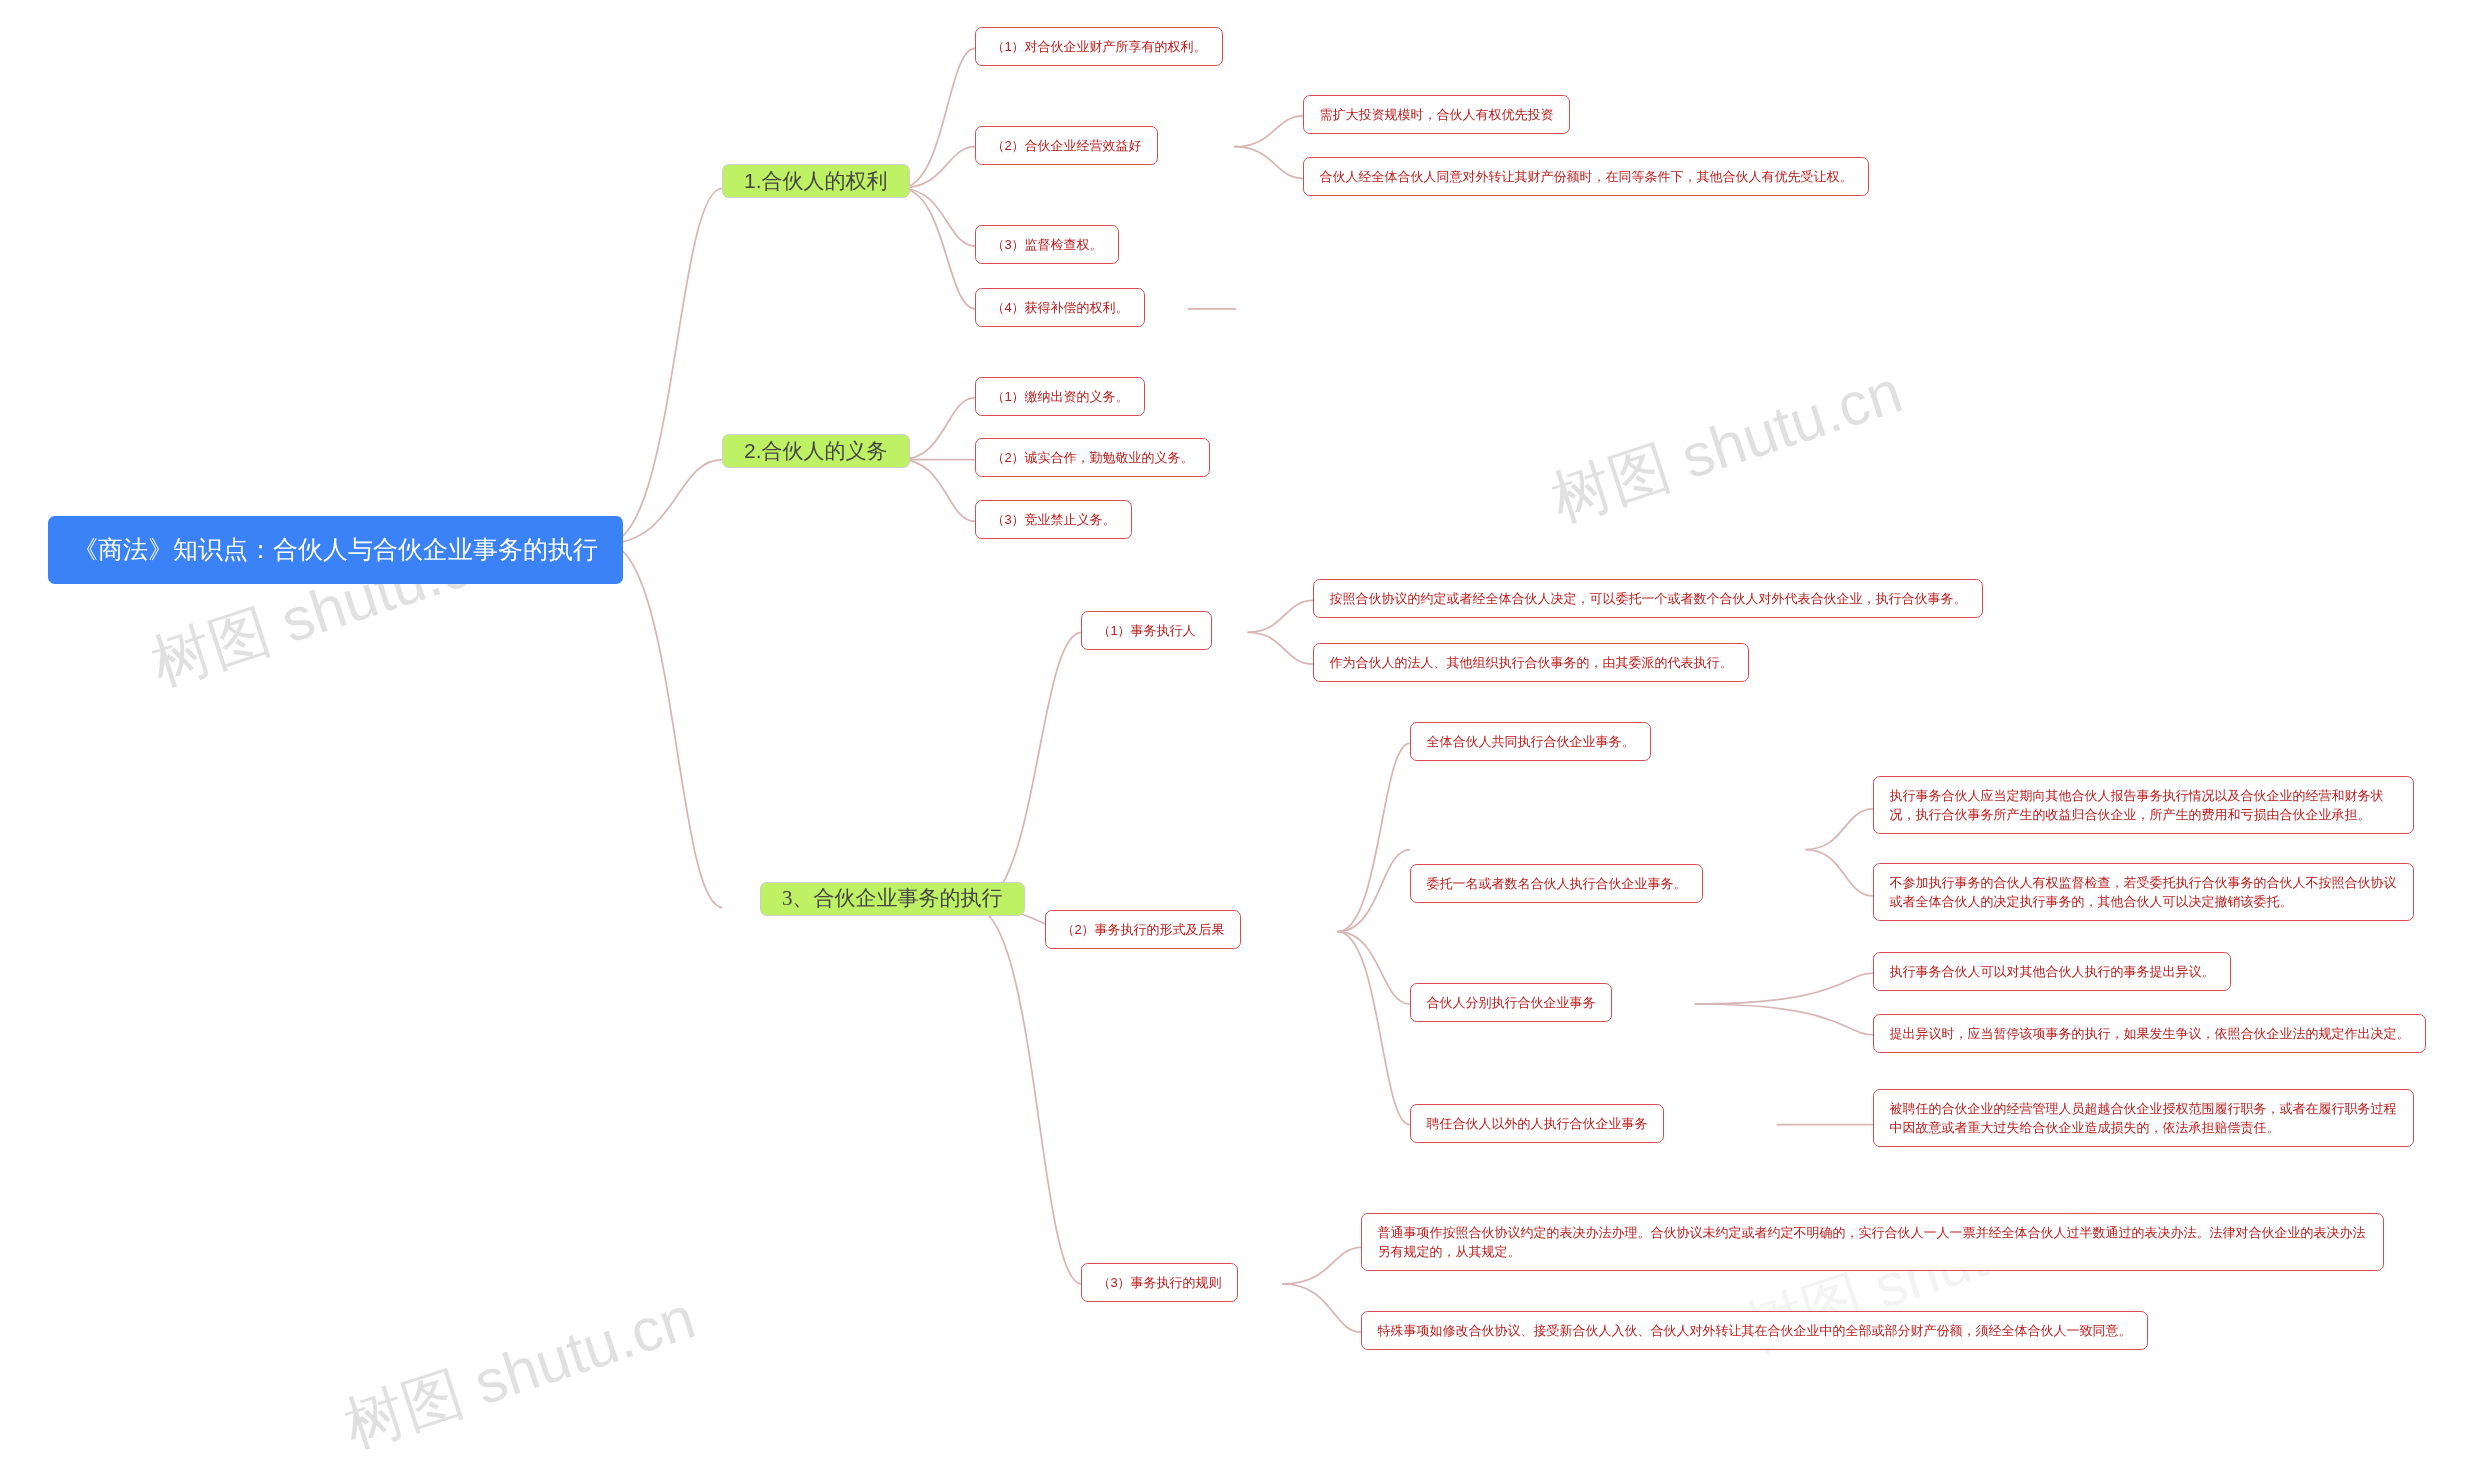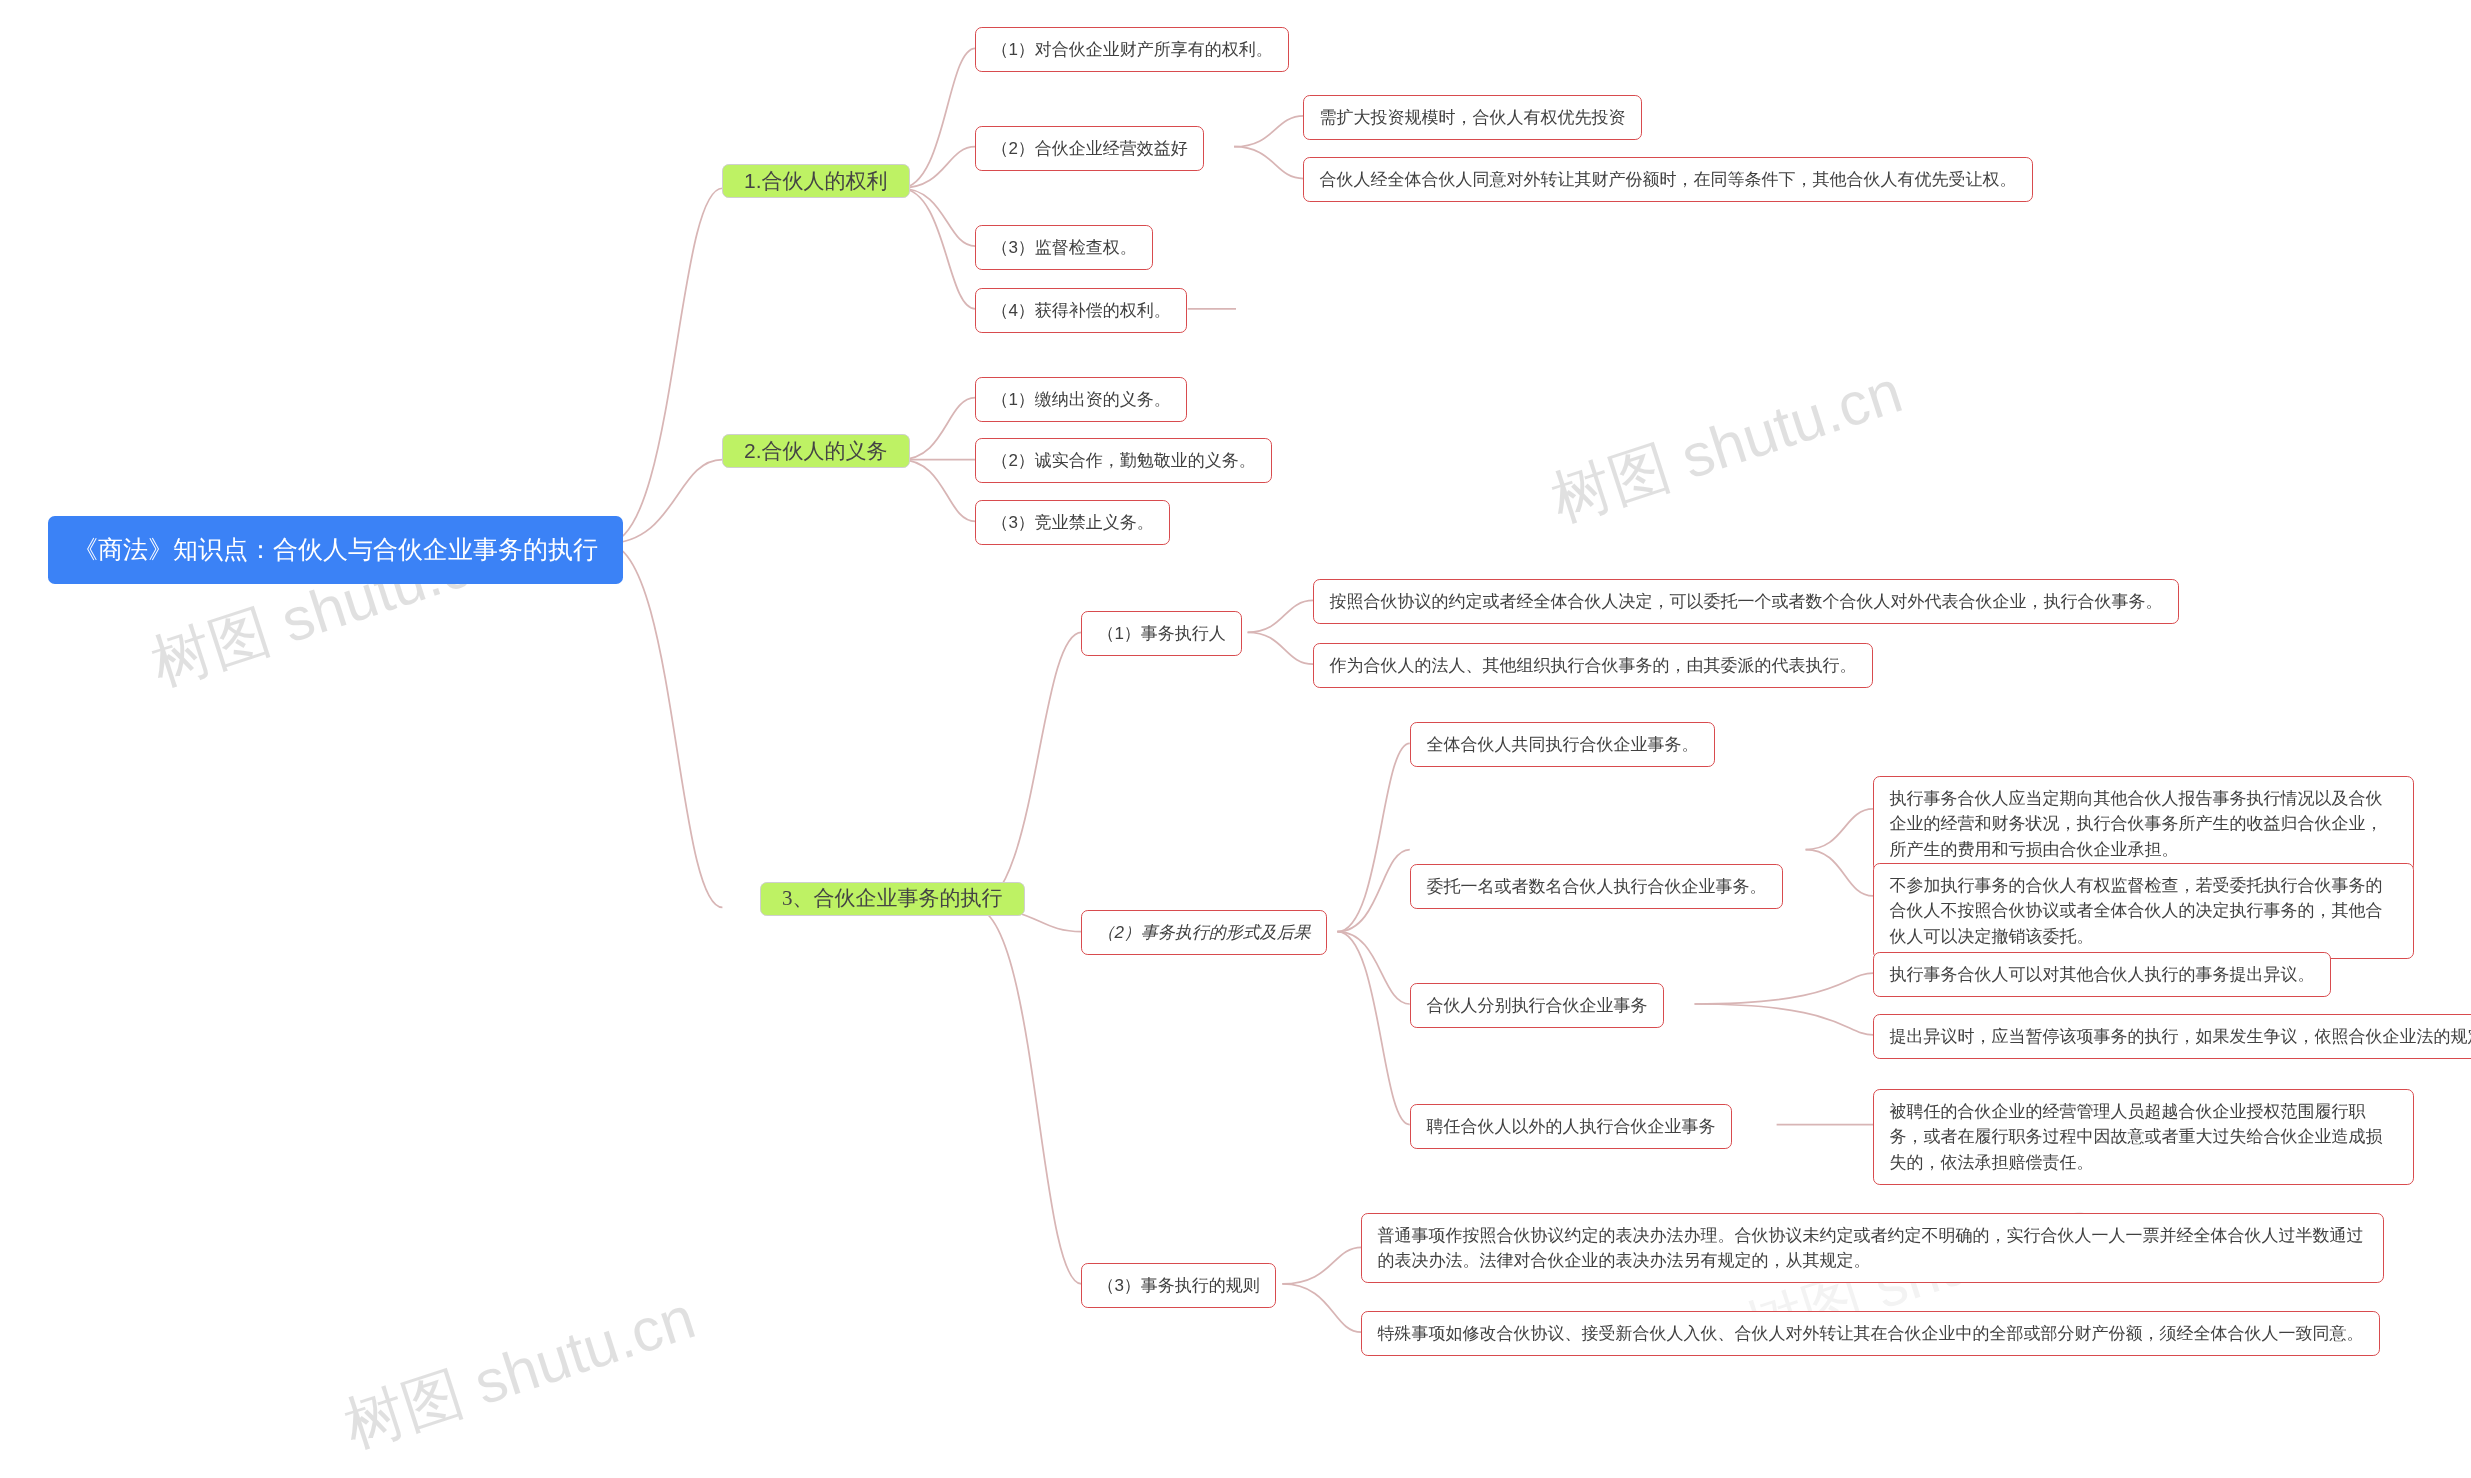--- a/index.html
+++ b/index.html
@@ -24,23 +24,23 @@
     pointer-events: none;
     user-select: none;
     white-space: nowrap;
     font-weight: 400;
   }
   .node {
     position: absolute;
     border: 1.4px solid #d84b4e;
     border-radius: 6.8px;
     padding: 8.7px 15.4px;
-    font-size: 17px;
+    font-size: 13px;
     line-height: 1.5;
-    color: #404040;
+    color: #b91c1c;
     background: #ffffff;
     white-space: nowrap;
   }
   .node.root {
     background: #3b82f6;
     color: #ffffff;
     border: none;
     font-size: 25px;
     padding: 15.4px 25px;
     white-space: nowrap;
@@ -137,21 +137,21 @@
   <div class="node" style="left:975px; top:377px;">（1）缴纳出资的义务。</div>
   <div class="node" style="left:975px; top:438px;">（2）诚实合作，勤勉敬业的义务。</div>
   <div class="node" style="left:975px; top:500px;">（3）竞业禁止义务。</div>
 
   <div class="node group" style="left:760px; top:882px;font-family:Liberation Serif, serif;">3、合伙企业事务的执行</div>
 
   <div class="node" style="left:1081px; top:611px;">（1）事务执行人</div>
   <div class="node" style="left:1313px; top:579px;">按照合伙协议的约定或者经全体合伙人决定，可以委托一个或者数个合伙人对外代表合伙企业，执行合伙事务。</div>
   <div class="node" style="left:1313px; top:643px;">作为合伙人的法人、其他组织执行合伙事务的，由其委派的代表执行。</div>
 
-  <div class="node" style="left:1081px; top:910px;font-style:italic;">（2）事务执行的形式及后果</div>
+  <div class="node" style="left:1045px; top:910px;">（2）事务执行的形式及后果</div>
   <div class="node" style="left:1410px; top:722px;">全体合伙人共同执行合伙企业事务。</div>
   <div class="node" style="left:1410px; top:828px;margin-top:36px;">委托一名或者数名合伙人执行合伙企业事务。</div>
   <div class="node wrap" style="left:1873px; top:776px;">执行事务合伙人应当定期向其他合伙人报告事务执行情况以及合伙企业的经营和财务状况，执行合伙事务所产生的收益归合伙企业，所产生的费用和亏损由合伙企业承担。</div>
   <div class="node wrap" style="left:1873px; top:863px;">不参加执行事务的合伙人有权监督检查，若受委托执行合伙事务的合伙人不按照合伙协议或者全体合伙人的决定执行事务的，其他合伙人可以决定撤销该委托。</div>
   <div class="node" style="left:1410px; top:983px;">合伙人分别执行合伙企业事务</div>
   <div class="node" style="left:1873px; top:952px;">执行事务合伙人可以对其他合伙人执行的事务提出异议。</div>
   <div class="node" style="left:1873px; top:1014px;">提出异议时，应当暂停该项事务的执行，如果发生争议，依照合伙企业法的规定作出决定。</div>
   <div class="node" style="left:1410px; top:1104px;">聘任合伙人以外的人执行合伙企业事务</div>
   <div class="node wrap" style="left:1873px; top:1089px;">被聘任的合伙企业的经营管理人员超越合伙企业授权范围履行职务，或者在履行职务过程中因故意或者重大过失给合伙企业造成损失的，依法承担赔偿责任。</div>
 

